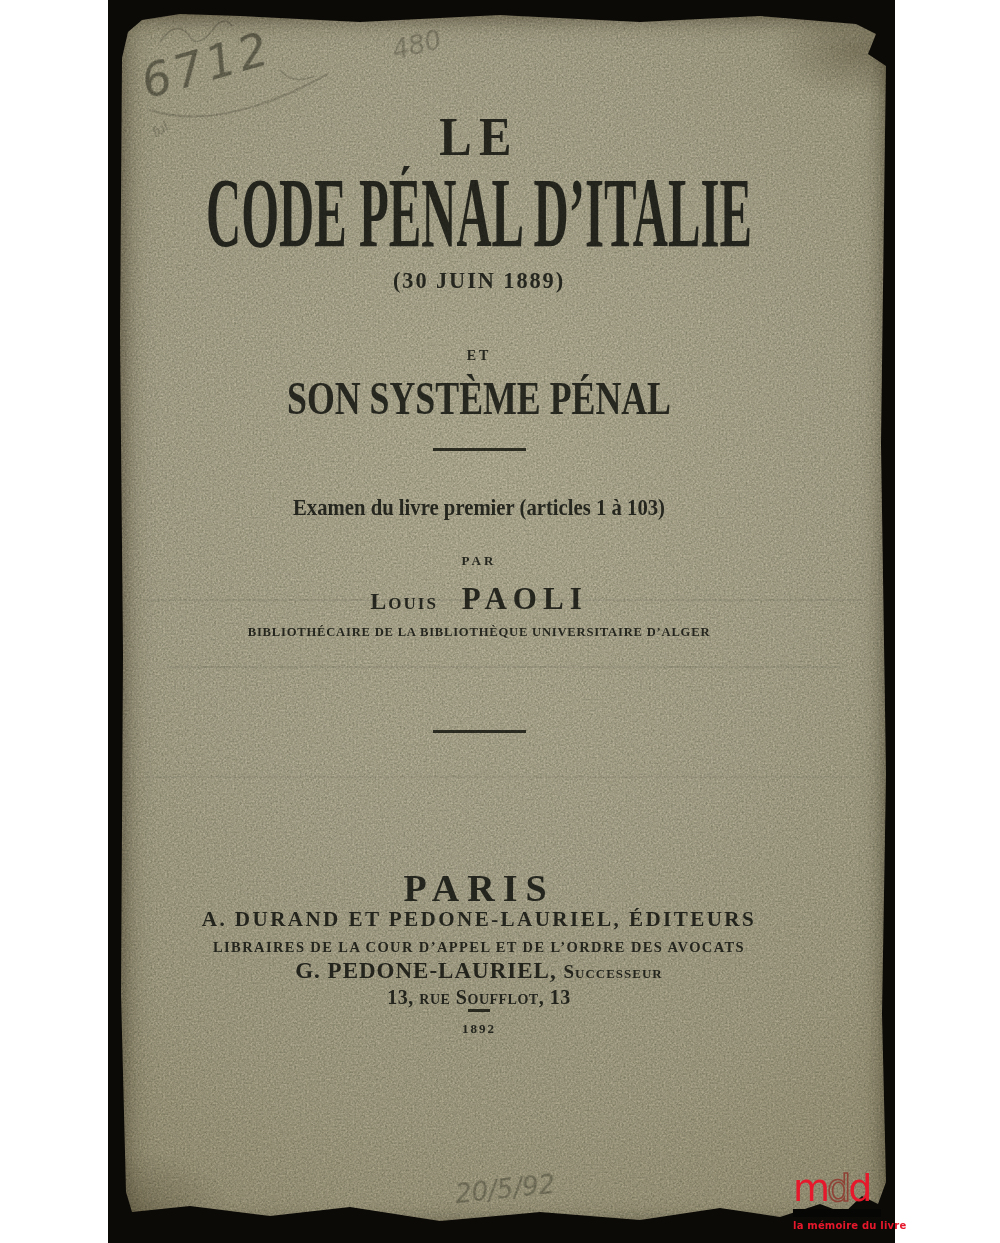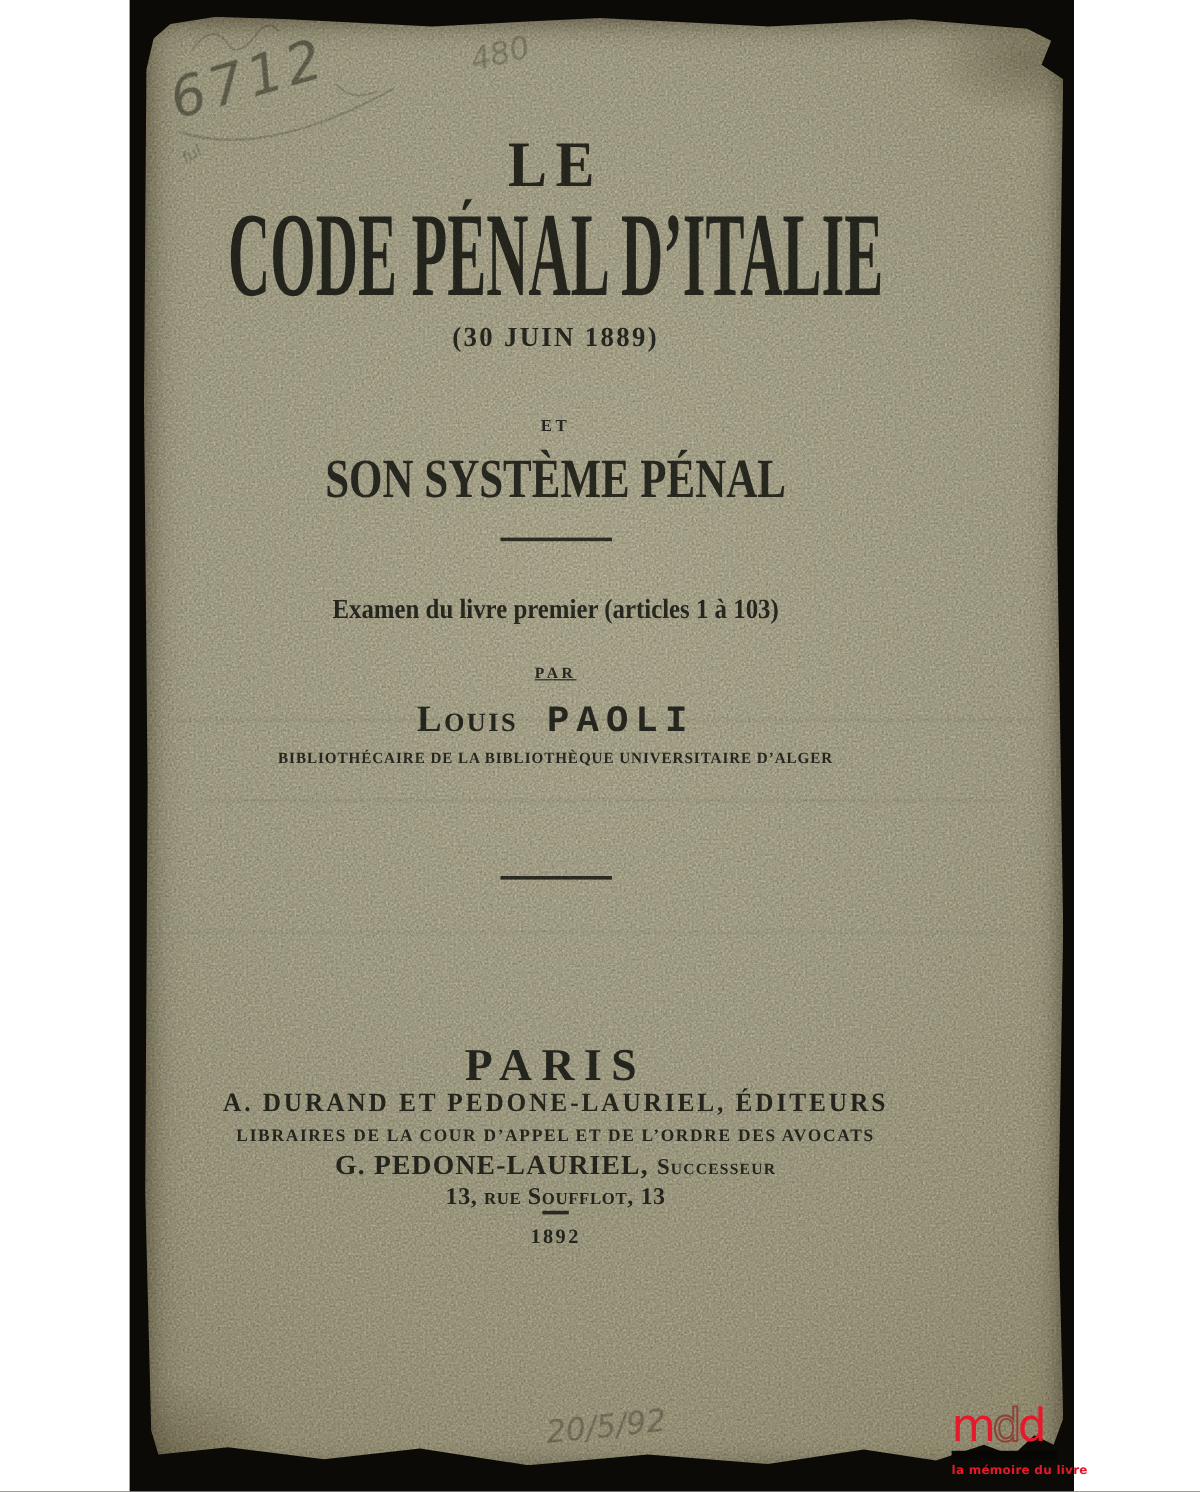--- a/index.html
+++ b/index.html
@@ -28,45 +28,45 @@
       inset -16px 0 26px -16px rgba(45,35,15,.5),
       inset 0 18px 26px -16px rgba(45,35,15,.55),
       inset 0 -16px 24px -16px rgba(45,35,15,.45);
   }
   .crease{position:absolute;left:3%;width:94%;height:2px;background:rgba(96,100,84,.14);filter:blur(.7px);}
   .crease.c1{top:585px;} .crease.c2{top:652px;width:88%;left:6%;} .crease.c3{top:762px;opacity:.7;}
 
   .grain{position:absolute;left:0;top:0;pointer-events:none;opacity:.85;mix-blend-mode:multiply;}
 
   
-  .textcol{position:absolute;left:0;top:0;width:686px;height:1212px;mix-blend-mode:multiply;color:#3a3d39;}
+  .textcol{position:absolute;left:16px;top:0;width:686px;height:1212px;mix-blend-mode:multiply;color:#3a3d39;}
   .l{position:absolute;left:0;width:100%;text-align:center;white-space:nowrap;line-height:1;}
   .le{top:96px;font-size:54px;font-weight:bold;letter-spacing:8px;transform:scaleX(.9);}
   svg.tl{position:absolute;left:0;}
   text.bigtitle{font-family:"Liberation Serif",serif;font-weight:bold;font-size:100px;fill:#383b37;}
   text.subtitle{font-family:"Liberation Serif",serif;font-weight:bold;font-size:46px;fill:#3c3f3b;}
   .dateline{top:255px;font-size:23px;font-weight:bold;letter-spacing:2px;transform:scaleX(.97);}
   .et{top:311px;font-size:14px;font-weight:bold;letter-spacing:3px;margin-top:24px;}
   .rule{position:absolute;left:297px;width:93px;height:3px;background:#43453f;}
   .r1{top:434px;height:2.5px;}
   .r2{top:716px;}
   .examen{top:482px;font-size:23px;font-weight:bold;transform:scaleX(.9);}
-  .par{top:540px;font-size:13px;font-weight:bold;letter-spacing:3px;text-decoration:underline;}
+  .par{top:540px;font-size:13px;font-weight:bold;letter-spacing:3px;}
   .author{top:569px;font-size:31px;font-weight:bold;}
-  .author .fn{font-variant:small-caps;font-size:31px;letter-spacing:2px;}
-  .author .ln{letter-spacing:6px;margin-left:24px;font-family:Liberation Mono, monospace;}
+  .author .fn{font-variant:small-caps;font-size:24px;letter-spacing:2px;}
+  .author .ln{letter-spacing:6px;margin-left:24px;}
   .authtitle{top:611px;font-size:13px;font-weight:bold;letter-spacing:.8px;transform:scaleX(.97);}
   .paris{top:855px;font-size:38px;font-weight:bold;letter-spacing:8px;}
   .durand{top:894px;font-size:22px;font-weight:bold;letter-spacing:2.5px;transform:scaleX(.96);}
   .libraires{top:926px;font-size:14.5px;font-weight:bold;letter-spacing:1.4px;}
   .pedone{top:945px;font-size:23px;font-weight:bold;letter-spacing:1px;}
   .pedone .succ{font-size:19px;font-variant:small-caps;letter-spacing:1px;}
   .rue{top:973px;font-size:20px;font-weight:bold;font-variant:small-caps;letter-spacing:.5px;}
   .dash{position:absolute;left:332px;top:995px;width:22px;height:2.5px;background:#43453f;}
-  .year{top:1008px;font-size:17px;font-weight:bold;letter-spacing:2px;}
+  .year{top:1008px;font-size:13px;font-weight:bold;letter-spacing:2px;}
 
   
   .pencil{position:absolute;color:#7f8078;mix-blend-mode:multiply;font-family:"DejaVu Sans",sans-serif;font-style:italic;filter:blur(.3px);}
   .hw-num{left:20px;top:24px;font-size:46px;letter-spacing:4px;transform:rotate(-16deg);opacity:.8;}
   .hw-480{left:272px;top:16px;font-size:26px;transform:rotate(-14deg);opacity:.45;}
   .hw-ful{left:32px;top:108px;font-size:13px;transform:rotate(-32deg);opacity:.5;}
   .hw-date{left:335px;top:1160px;font-size:26px;transform:rotate(-6deg);opacity:.55;}
   .hw-svg{position:absolute;left:0;top:0;pointer-events:none;mix-blend-mode:multiply;opacity:.65;}
 
   

